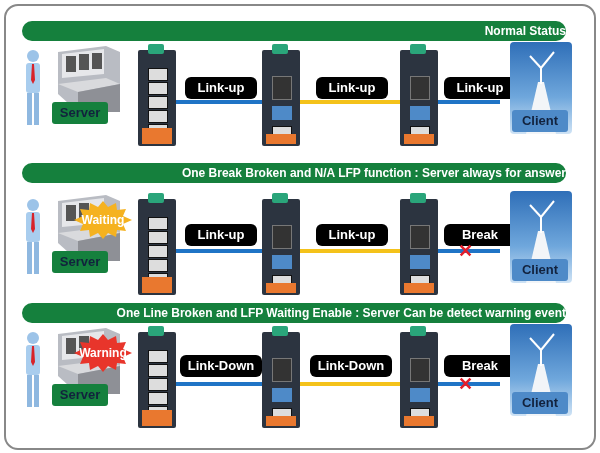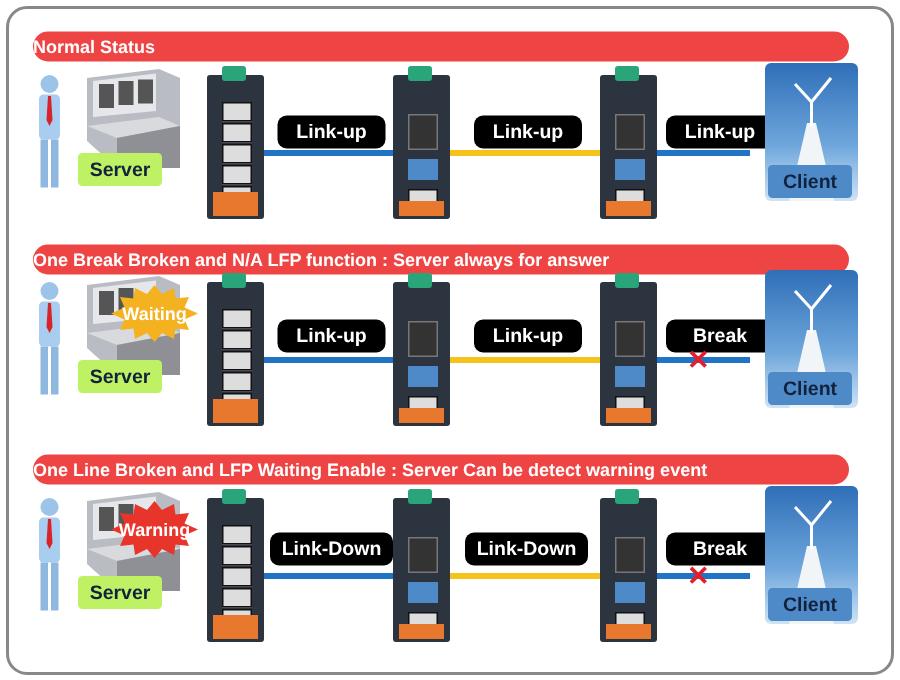--- a/index.html
+++ b/index.html
@@ -1,23 +1,23 @@
 <!DOCTYPE html>
 <html><head>
 <meta charset="utf-8">
 <style>
   html,body{margin:0;padding:0;background:#fff;}
   body{width:600px;height:453px;position:relative;overflow:hidden;font-family:"Liberation Sans",sans-serif;}
   .frame{position:absolute;left:4px;top:4px;width:588px;height:442px;border:2px solid #888;border-radius:14px;background:#fff;}
-  .banner{position:absolute;left:22px;width:544px;height:20px;background:#ef4444;border-radius:10px;color:#fff;font-weight:bold;font-size:12px;line-height:20px;text-align:left;}
+  .banner{position:absolute;left:22px;width:544px;height:20px;background:#15803d;border-radius:10px;color:#fff;font-weight:bold;font-size:12px;line-height:20px;text-align:right;}
   .row{position:absolute;left:0;width:600px;height:120px;}
   .person{position:absolute;left:22px;top:18px;width:22px;height:80px;}
   .console{position:absolute;left:48px;top:14px;width:74px;height:70px;}
   .server-label,.client-label{position:absolute;height:22px;line-height:22px;font-weight:bold;font-size:13px;text-align:center;border-radius:3px;color:#12223d;}
-  .server-label{left:52px;top:72px;width:56px;background:#bef264;}
+  .server-label{left:52px;top:72px;width:56px;background:#15803d;}
   .client-label{left:512px;top:80px;width:56px;background:#4e8ac8;}
   .client-img{position:absolute;left:510px;top:12px;width:62px;height:92px;background:linear-gradient(180deg,#2f6fb8 0%,#6fa7dc 60%,#cfe3f5 100%);border-radius:4px;overflow:hidden;}
   .device{position:absolute;width:38px;height:96px;background:#2c3440;border-radius:2px;}
   .device .term{position:absolute;left:10px;top:-6px;width:16px;height:10px;background:#2aa57a;border-radius:2px;}
   .device .orange{position:absolute;left:4px;bottom:2px;width:30px;height:16px;background:#e9782f;}
   .device .port{position:absolute;left:10px;width:18px;height:11px;background:#ddd;border:1px solid #111;}
   .line{position:absolute;height:4px;}
   .blue{background:#1f74c6;}
   .yellow{background:#f4c21a;}
   .tag{position:absolute;height:22px;line-height:22px;background:#000;color:#fff;font-weight:bold;font-size:13px;border-radius:6px;padding:0 6px;text-align:center;}
@@ -86,21 +86,21 @@
       <polygon points="28,40 34,40 46,92 16,92" fill="#f2f5f8"></polygon>
       <line x1="31" y1="26" x2="44" y2="10" stroke="#fff" stroke-width="2"></line>
       <line x1="31" y1="26" x2="20" y2="14" stroke="#fff" stroke-width="2"></line>
       <line x1="31" y1="26" x2="31" y2="42" stroke="#fff" stroke-width="2"></line>
     </svg>
   </div>
   <div class="client-label">Client</div>
 </div>
 
 <div class="banner" style="top:163px;">One Break Broken and N/A LFP function : Server always for answer</div>
-<div class="row" style="top:168px;">
+<div class="row" style="top:179px;">
   <svg class="person" viewBox="0 0 22 80">
     <circle cx="11" cy="8" r="6" fill="#9cc3e8"></circle>
     <rect x="4" y="15" width="14" height="30" rx="3" fill="#a9cdee"></rect>
     <polygon points="10,16 12,16 13,32 11,36 9,32" fill="#d8232a"></polygon>
     <rect x="5" y="45" width="5" height="32" fill="#8fb8e0"></rect>
     <rect x="12" y="45" width="5" height="32" fill="#8fb8e0"></rect>
   </svg>
   <svg class="console" viewBox="0 0 74 70">
     <polygon points="10,8 58,2 72,8 72,68 30,68 10,50" fill="#b9bcc3"></polygon>
     <polygon points="14,10 56,5 56,30 14,34" fill="#e6e7ea"></polygon>

